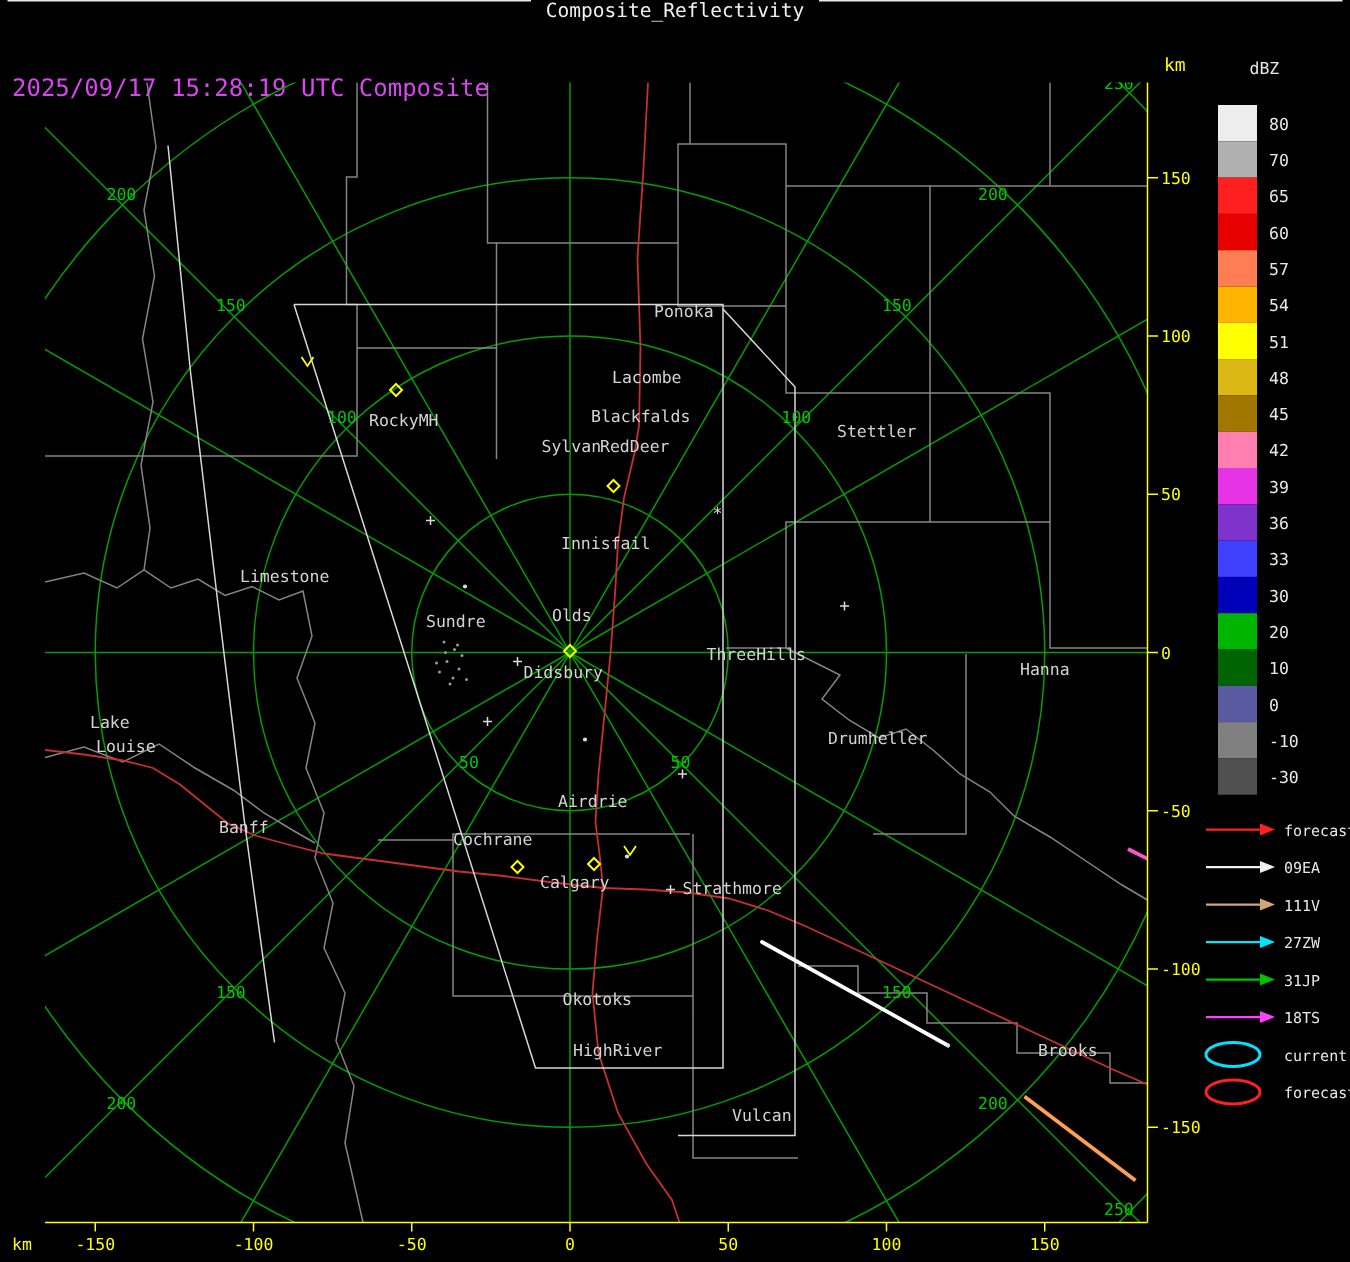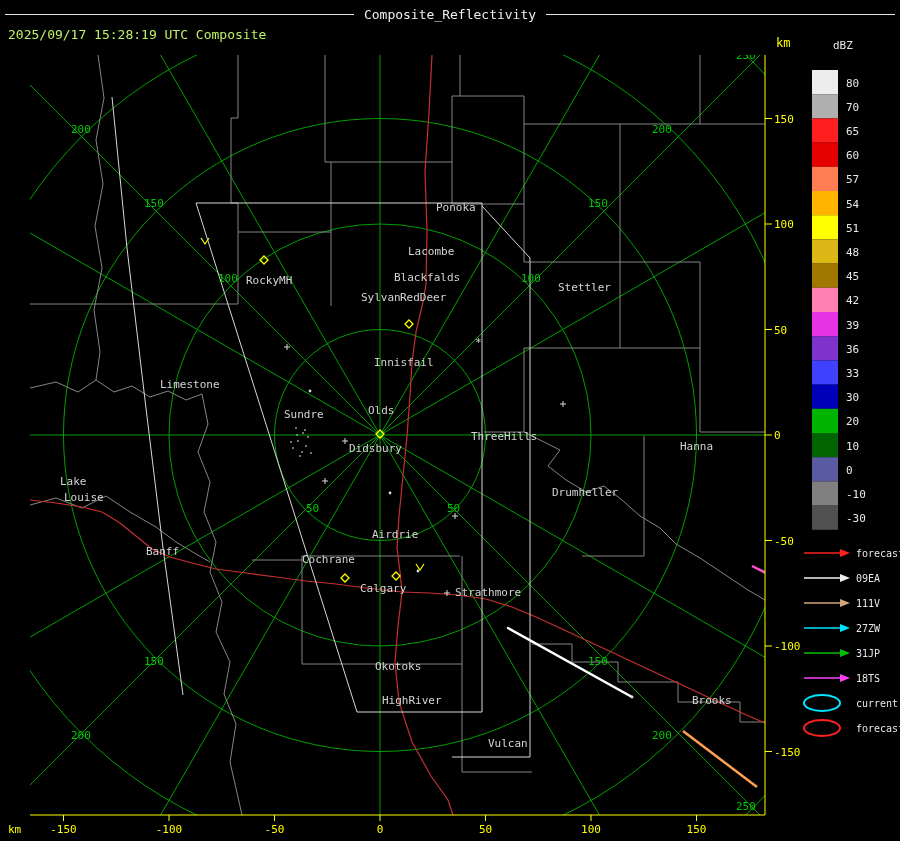--- a/index.html
+++ b/index.html
@@ -1,24 +1,24 @@
 <!DOCTYPE html>
 <html><head>
 <meta charset="utf-8">
 <style>
   *{margin:0;padding:0;box-sizing:border-box}
   html,body{background:#000}
   body{width:900px;height:841px;overflow:hidden}
   .screen{position:relative;width:900px;height:841px;background:#000;
           font-family:"DejaVu Sans Mono","Liberation Mono",monospace}
   .titlebar{position:absolute;top:0;left:0;width:100%;height:28px;
-            display:flex;align-items:center;gap:10px;padding:0 5px}
+            display:flex;gap:10px;padding:0 5px}
   .hline{flex:1;height:1px;background:#e8e8e8}
   .title{color:#f0f0f0;font-size:13px;white-space:nowrap}
-  .timestamp{position:absolute;left:8px;top:27px;color:#bef264;font-size:13px;white-space:nowrap}
+  .timestamp{position:absolute;left:8px;top:49px;color:#d946ef;font-size:16px;white-space:nowrap}
   .axis-unit-top{position:absolute;left:776px;top:36px;color:#ffff00;font-size:12px}
   #radar-svg{position:absolute;top:0;left:0}
   #radar-svg text{font-family:"DejaVu Sans Mono","Liberation Mono",monospace}
 </style>
 </head>
 <body>
 
 <div class="screen">
   <div class="titlebar">
     <span class="hline"></span>

